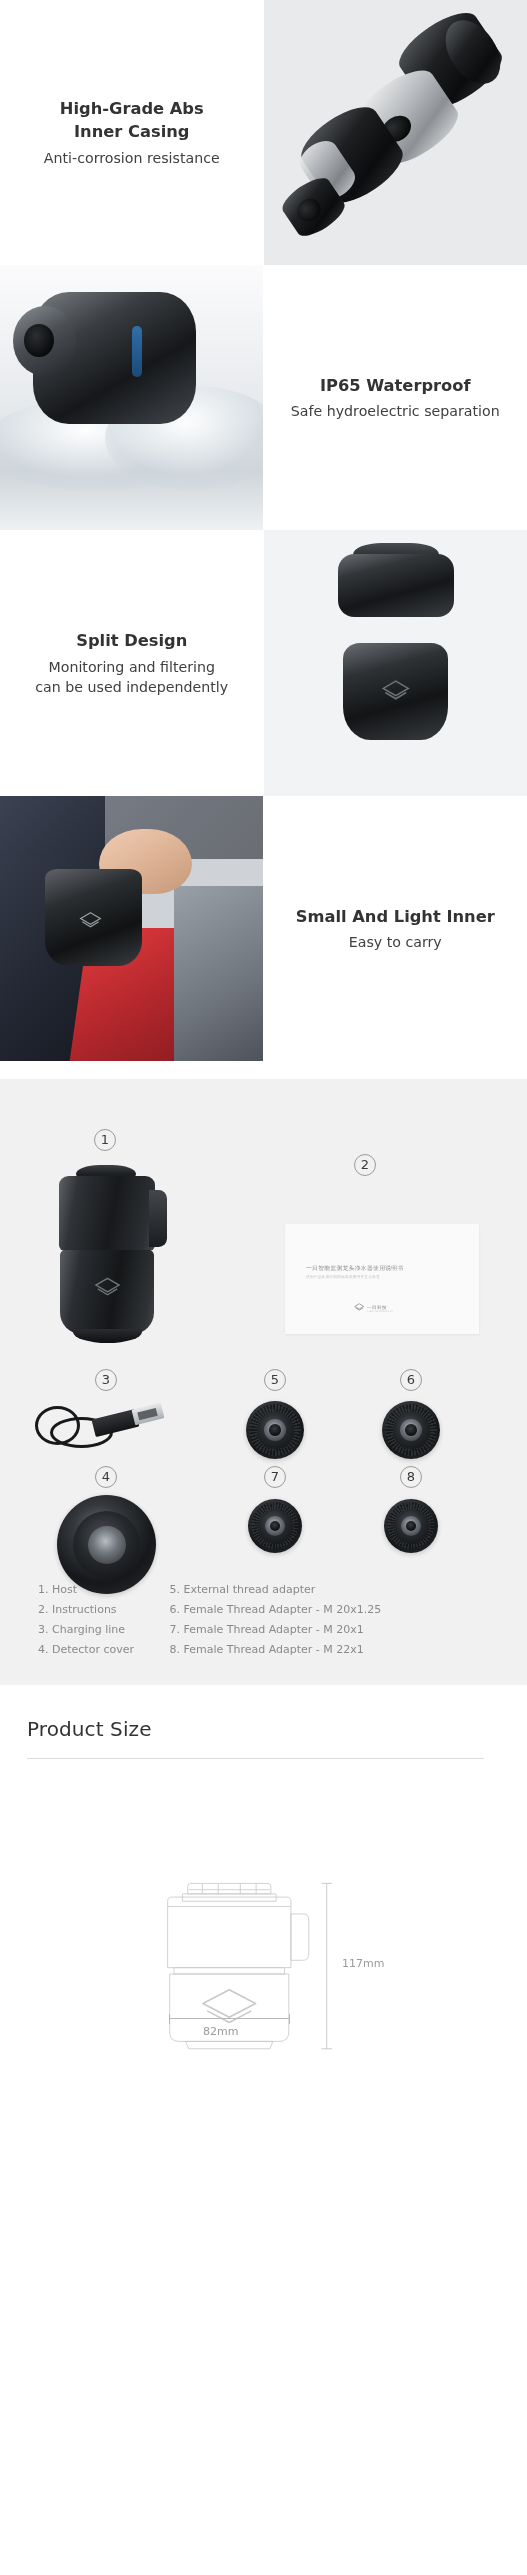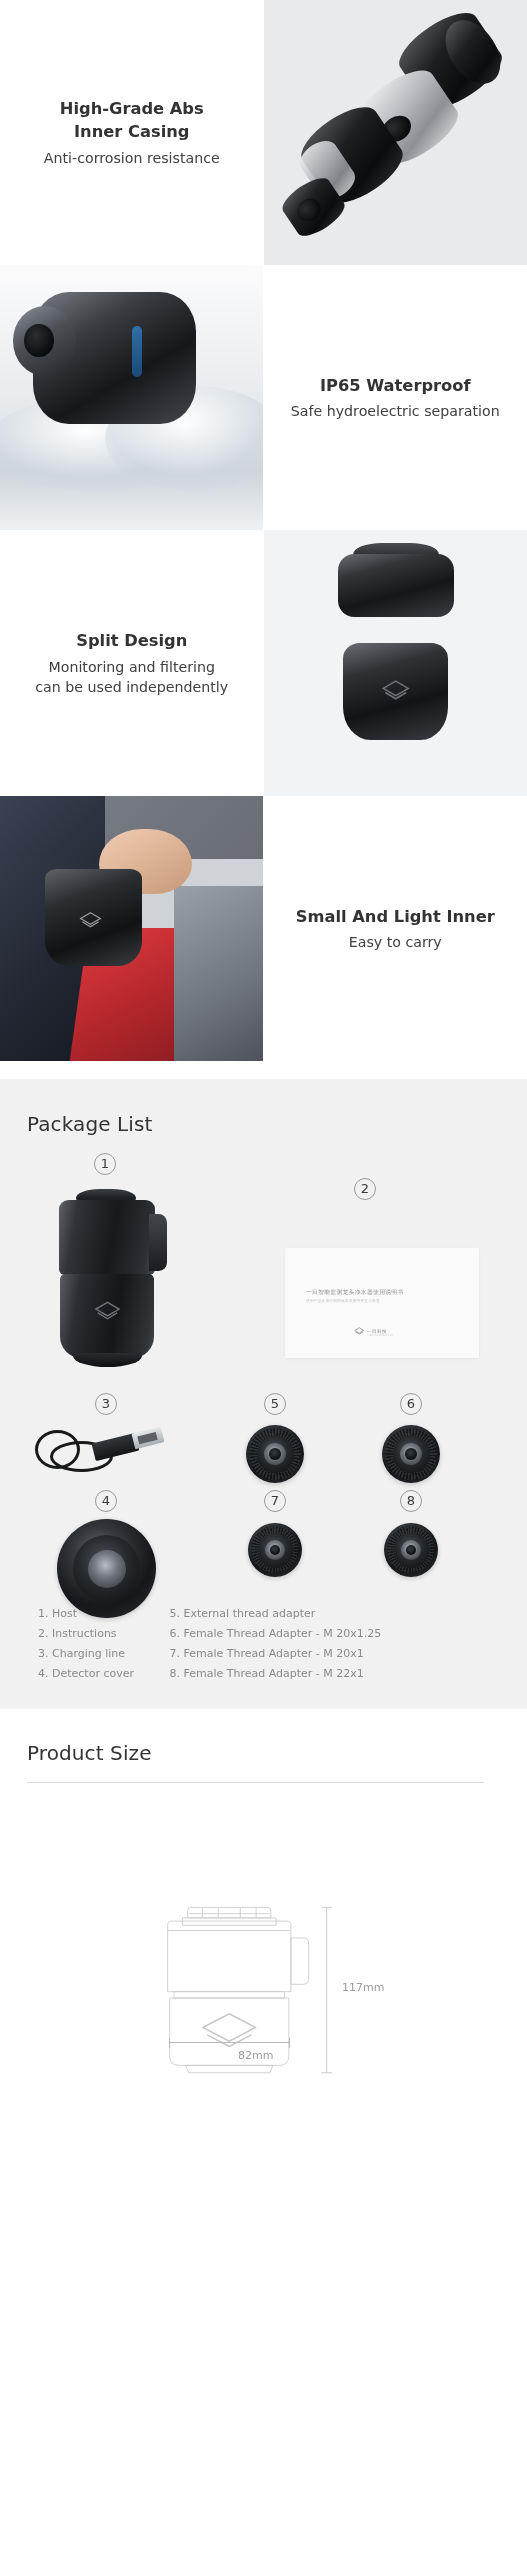--- a/index.html
+++ b/index.html
@@ -372,21 +372,20 @@
     </div>
     <div class="pane pane-text">
       <div class="feat-title">Small And Light Inner</div>
       <div class="feat-sub">Easy to carry</div>
     </div>
   </div>
 
   <div class="section-gap"></div>
 
   <div class="package-section">
-    <div class="section-title">Package List</div>
 
     <div class="pkg-stage">
 
       <div class="num-badge" style="left:94px;top:17px;">1</div>
       <div class="host-cap" style="left:76px;top:53px;width:60px;height:18px;"></div>
       <div class="host-upper" style="left:59px;top:64px;width:96px;height:75px;"></div>
       <div class="host-clip" style="left:149px;top:78px;width:18px;height:57px;"></div>
       <div class="host-lower" style="left:60px;top:138px;width:94px;height:84px;"></div>
       <div class="host-foot" style="left:73px;top:217px;width:69px;height:13.7px;"></div>
       <svg class="logo-mark" style="left:94px;top:164px;" width="27" height="24" viewBox="0 0 56 48">
@@ -514,18 +513,18 @@
           <line x1="318" y1="472" x2="318" y2="472"></line>
         </g>
       </svg>
 
       
       <div class="dim-line" style="left:169px;top:260px;width:121px;height:0.7px;"></div>
       <div class="dim-line" style="left:169px;top:256px;width:0.7px;height:9.5px;"></div>
       <div class="dim-line" style="left:289px;top:256px;width:0.7px;height:9.5px;"></div>
 
       <div class="dim-text" style="left:342px;top:199px;">117mm</div>
-      <div class="dim-text" style="left:203px;top:267px;margin-left:35px;">82mm</div>
+      <div class="dim-text" style="left:203px;top:267px;">82mm</div>
     </div>
   </div>
 
 </div>
 
 
 </body></html>

